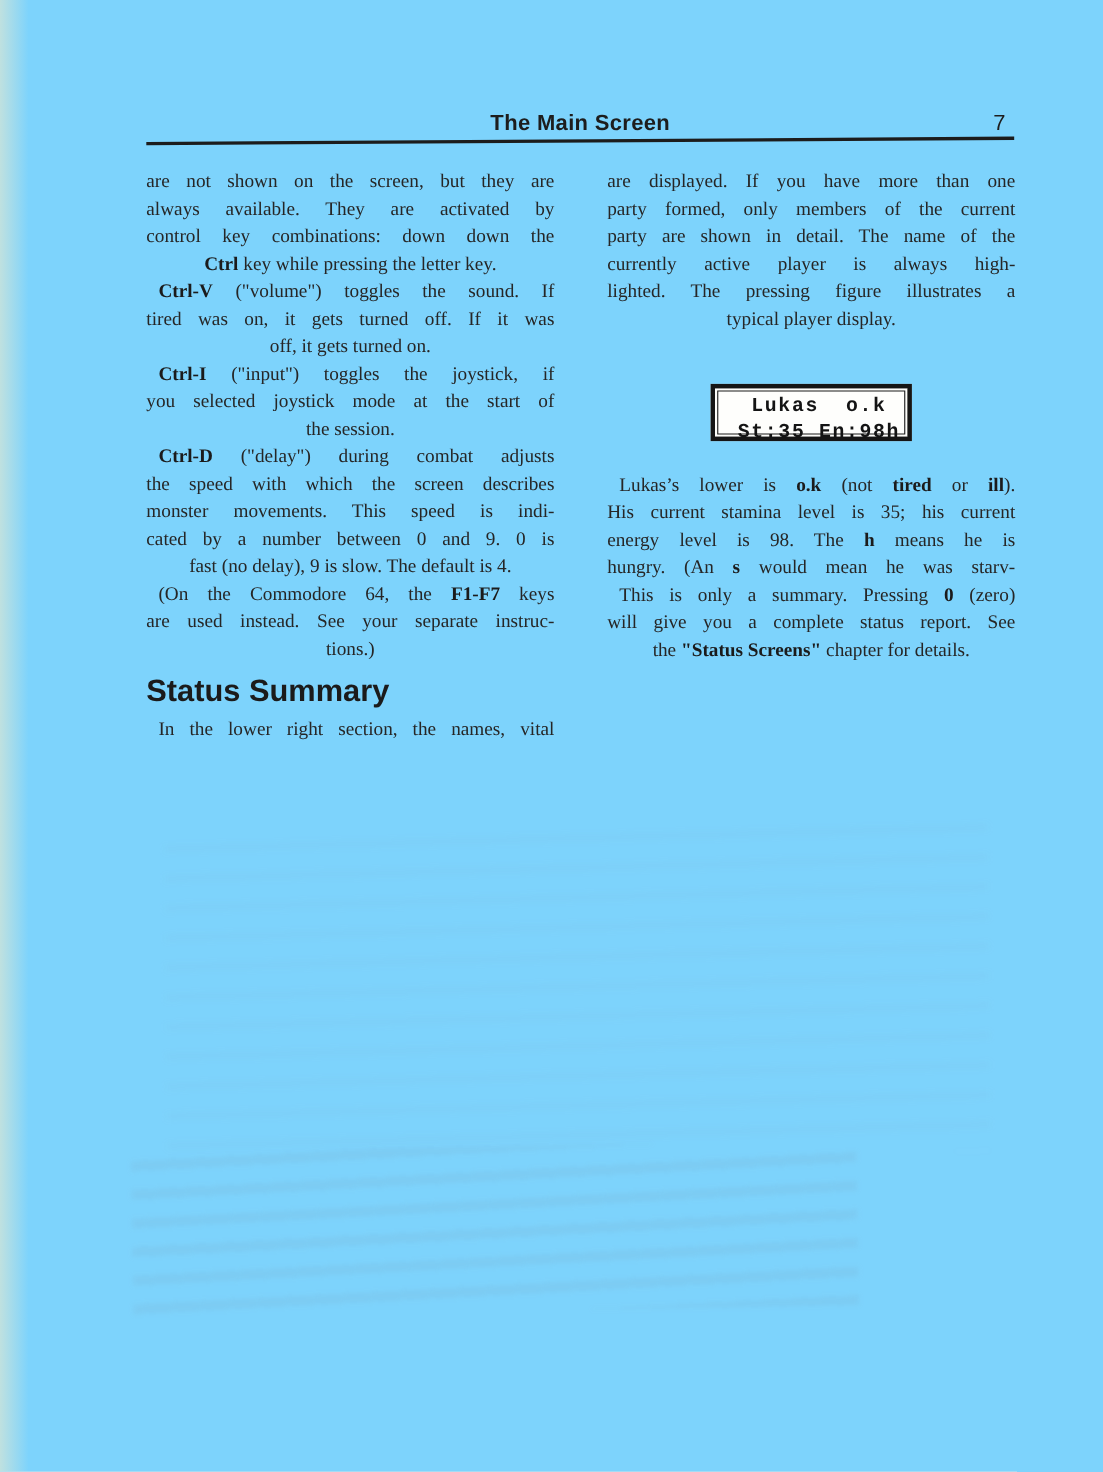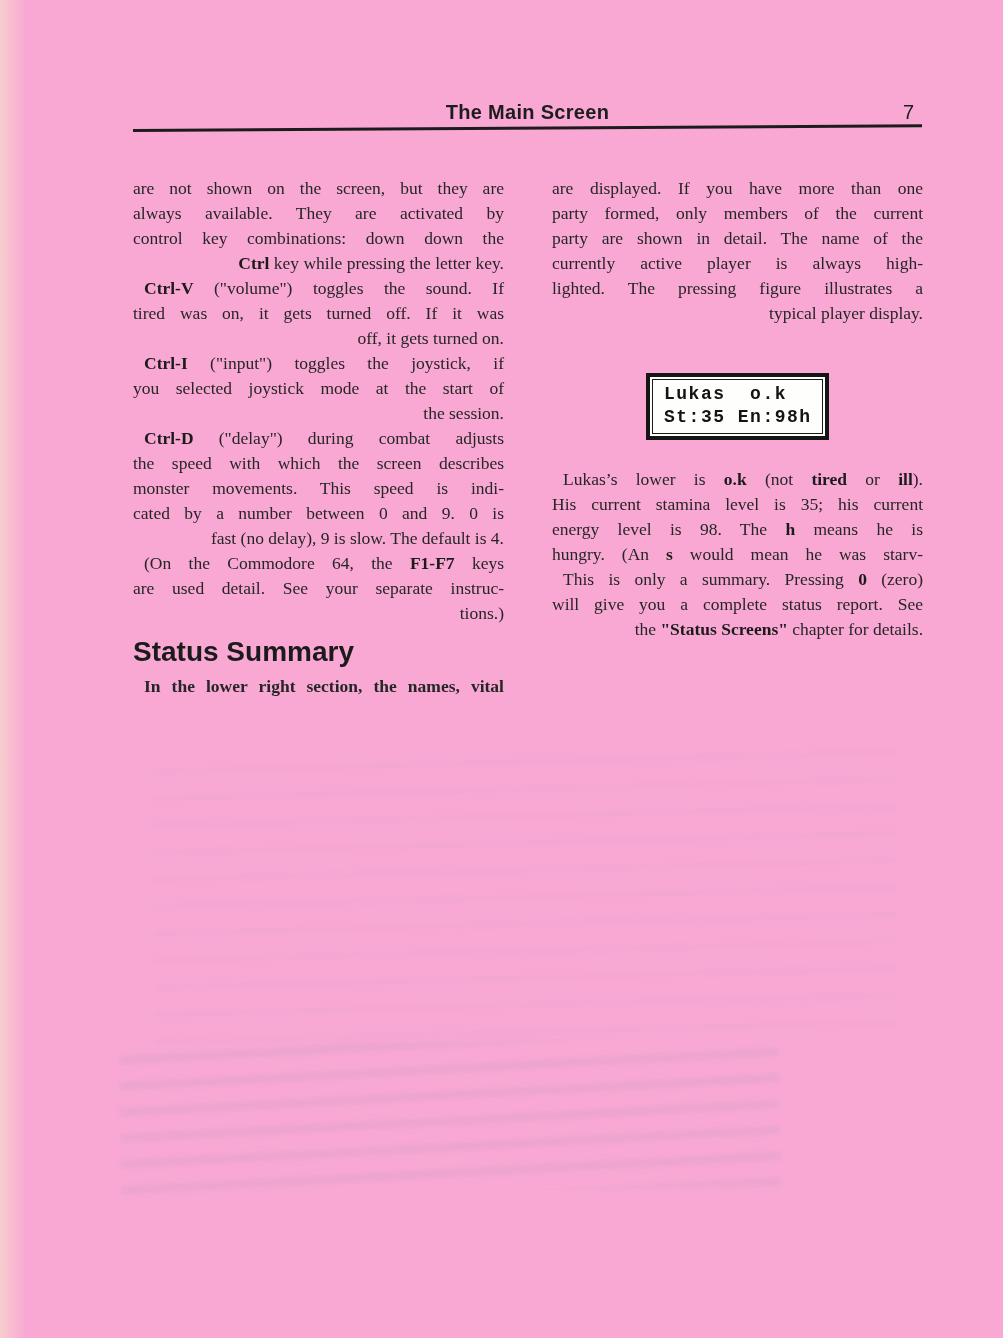--- a/index.html
+++ b/index.html
@@ -1,20 +1,20 @@
 <!DOCTYPE html>
 <html><head>
 <meta charset="utf-8">
 <style>
   html,body{margin:0;padding:0;background:#e8e8e8;}
   .page{
     position:relative;
     width:1003px;height:1338px;
     margin:0 auto;
-    background:#f9a8d4;
+    background:#7dd3fc;
     overflow:hidden;
     font-family:"Liberation Serif","DejaVu Serif",serif;
     color:#262626;
   }
   
   .page::before{
     content:"";position:absolute;left:0;top:0;bottom:0;width:26px;
     background:linear-gradient(90deg, rgba(246,236,200,.55), rgba(246,236,200,0));
     pointer-events:none;
   }
@@ -29,43 +29,44 @@
     font-family:"Liberation Sans","DejaVu Sans",sans-serif;
     font-size:20px;color:#1d1d1d;
   }
   .header-rule{
     position:absolute;top:129px;left:133px;width:789px;height:3px;
     background:#1c1c1c;
     transform:rotate(-0.35deg);
     transform-origin:left center;
   }
   .col{
-    position:absolute;top:176px;width:371px;
+    position:absolute;top:152px;width:371px;
     font-size:17.5px;line-height:25px;
   }
   .col-left{left:133px;}
   .col-right{left:552px;}
-  .bline{text-align:right;}
+  .bline{text-align:center;}
   .bline.fill{text-align:justify;text-align-last:justify;}
   .bline.ind{text-indent:11px;}
   .b{font-weight:bold;color:#1b1b1b;}
   .sec-heading{
     margin-top:13px;
     font-family:"Liberation Sans","DejaVu Sans",sans-serif;
     font-weight:bold;font-size:28px;line-height:26px;color:#1b1b1b;
   }
-  .sec-heading + .para-resume{margin-top:9px;font-weight:bold;}
+  .sec-heading + .para-resume{margin-top:9px;}
   .figure-box{
     box-sizing:border-box;
-    width:183px;height:67px;
+    width:183px;height:52px;
     margin:47px auto 27px auto;
     border:4px solid #151515;
     box-shadow:inset 0 0 0 2px #fdfdfa, inset 0 0 0 3px #1a1a1a;
     padding:6px 0 5px 14px;
     background:#fefefc;
+    text-align:center;
   }
   .fig-line{
     font-family:"Liberation Mono","DejaVu Sans Mono",monospace;
     font-weight:bold;font-size:18px;line-height:23px;letter-spacing:1.5px;
     white-space:pre;color:#141414;
   }
   
   .ghost{position:absolute;pointer-events:none;}
   .ghost-a{
     left:150px;top:750px;width:750px;height:300px;
@@ -104,21 +105,21 @@
       <div class="bline"><span>off, it gets turned on.</span></div>
       <div class="bline fill ind"><span class="b">Ctrl-I</span><span> ("input") toggles the joystick, if</span></div>
       <div class="bline fill"><span>you selected joystick mode at the start of</span></div>
       <div class="bline"><span>the session.</span></div>
       <div class="bline fill ind"><span class="b">Ctrl-D</span><span> ("delay") during combat adjusts</span></div>
       <div class="bline fill"><span>the speed with which the screen describes</span></div>
       <div class="bline fill"><span>monster movements. This speed is indi-</span></div>
       <div class="bline fill"><span>cated by a number between 0 and 9. 0 is</span></div>
       <div class="bline"><span>fast (no delay), 9 is slow. The default is 4.</span></div>
       <div class="bline fill ind"><span>(On the Commodore 64, the </span><span class="b">F1-F7</span><span> keys</span></div>
-      <div class="bline fill"><span>are used detail. See your separate instruc-</span></div>
+      <div class="bline fill"><span>are used instead. See your separate instruc-</span></div>
       <div class="bline"><span>tions.)</span></div>
       <div class="sec-heading">Status Summary</div>
       <div class="bline fill ind para-resume"><span>In the lower right section, the names, vital</span></div>
     </div>
   <div class="col col-right" id="col-right">
       <div class="bline fill"><span>are displayed. If you have more than one</span></div>
       <div class="bline fill"><span>party formed, only members of the current</span></div>
       <div class="bline fill"><span>party are shown in detail. The name of the</span></div>
       <div class="bline fill"><span>currently active player is always high-</span></div>
       <div class="bline fill"><span>lighted. The pressing figure illustrates a</span></div>

